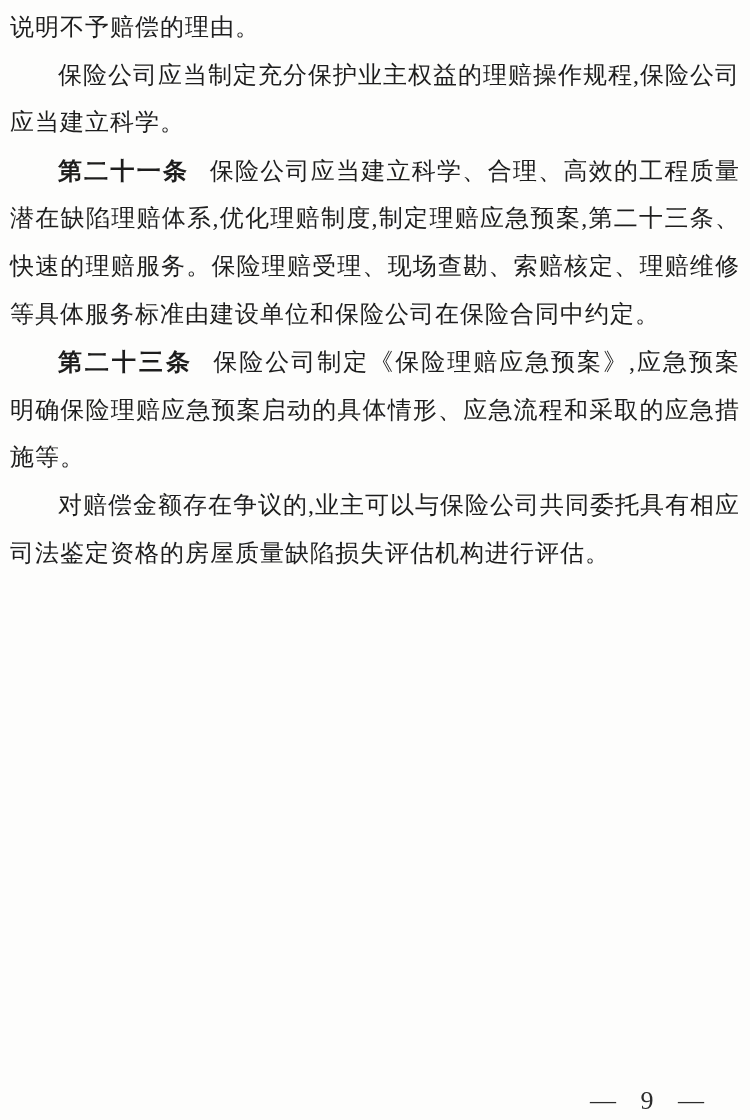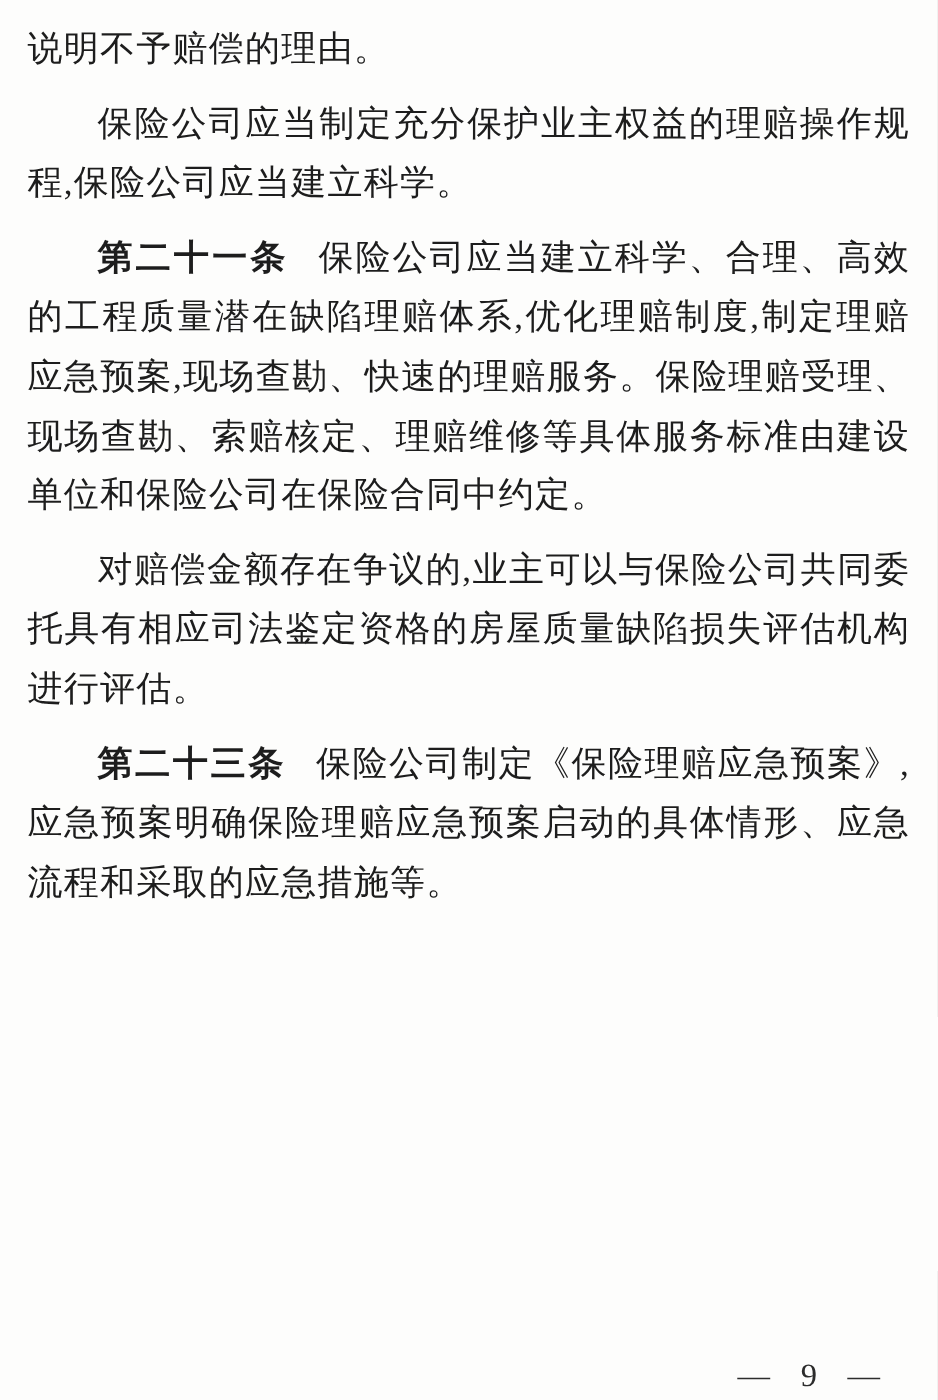--- a/index.html
+++ b/index.html
@@ -17,32 +17,32 @@
     font-family: "Liberation Serif", "DejaVu Serif", serif;
     overflow: hidden;
   }
   .body-text {
     position: absolute;
     top: 4px;
     left: 10px;
     width: 730px;
   }
   .para {
-    margin: 12px;
-    font-size: 28px;
+    margin: 0;
+    font-size: 24px;
     line-height: 47.6px;
     letter-spacing: 1px;
     text-align: justify;
     text-justify: inter-ideograph;
   }
   .para.indent {
     text-indent: 2em;
   }
   .lead {
-    font-family: Liberation Serif, serif;
+    font-family: Liberation Sans, sans-serif;
     font-weight: 700;
     margin-right: 0.85em;
     letter-spacing: 2px;
   }
   .lead:empty { display: none; }
   .chapter {
     margin: 15px 0 24px 0;
     text-align: center;
     font-family: "Liberation Sans", "DejaVu Sans", sans-serif;
     font-weight: 700;
@@ -70,26 +70,26 @@
 </head>
 <body>
 
 <div class="page">
   <div class="body-text">
 
     <p class="para"><span>说明不予赔偿的理由。</span></p>
 
     <p class="para indent"><span>保险公司应当制定充分保护业主权益的理赔操作规程,保险公司应当建立科学。</span></p>
 
-    <p class="para indent"><span class="lead">第二十一条</span><span>保险公司应当建立科学、合理、高效的工程质量潜在缺陷理赔体系,优化理赔制度,制定理赔应急预案,现场查勘、快速的理赔服务。保险理赔受理、现场查勘、索赔核定、理赔维修等具体服务标准由建设单位和保险公司在保险合同中约定。</span></p>
+    <p class="para indent"><span class="lead">第二十一条</span><span>保险公司应当建立科学、合理、高效的工程质量潜在缺陷理赔体系,优化理赔制度,制定理赔应急预案,第二十三条、快速的理赔服务。保险理赔受理、现场查勘、索赔核定、理赔维修等具体服务标准由建设单位和保险公司在保险合同中约定。</span></p>
 
 
+    <p class="para indent"><span class="lead">第二十三条</span><span>保险公司制定《保险理赔应急预案》,应急预案明确保险理赔应急预案启动的具体情形、应急流程和采取的应急措施等。</span></p>
+
     <p class="para indent"><span>对赔偿金额存在争议的,业主可以与保险公司共同委托具有相应司法鉴定资格的房屋质量缺陷损失评估机构进行评估。</span></p>
-
-    <p class="para indent"><span class="lead">第二十三条</span><span>保险公司制定《保险理赔应急预案》,应急预案明确保险理赔应急预案启动的具体情形、应急流程和采取的应急措施等。</span></p>
 
 
     <h2 class="chapter"><span class="gap"></span></h2>
 
   </div>
 
   <div class="page-number">— 9 —</div>
 </div>
 
 </body></html>

